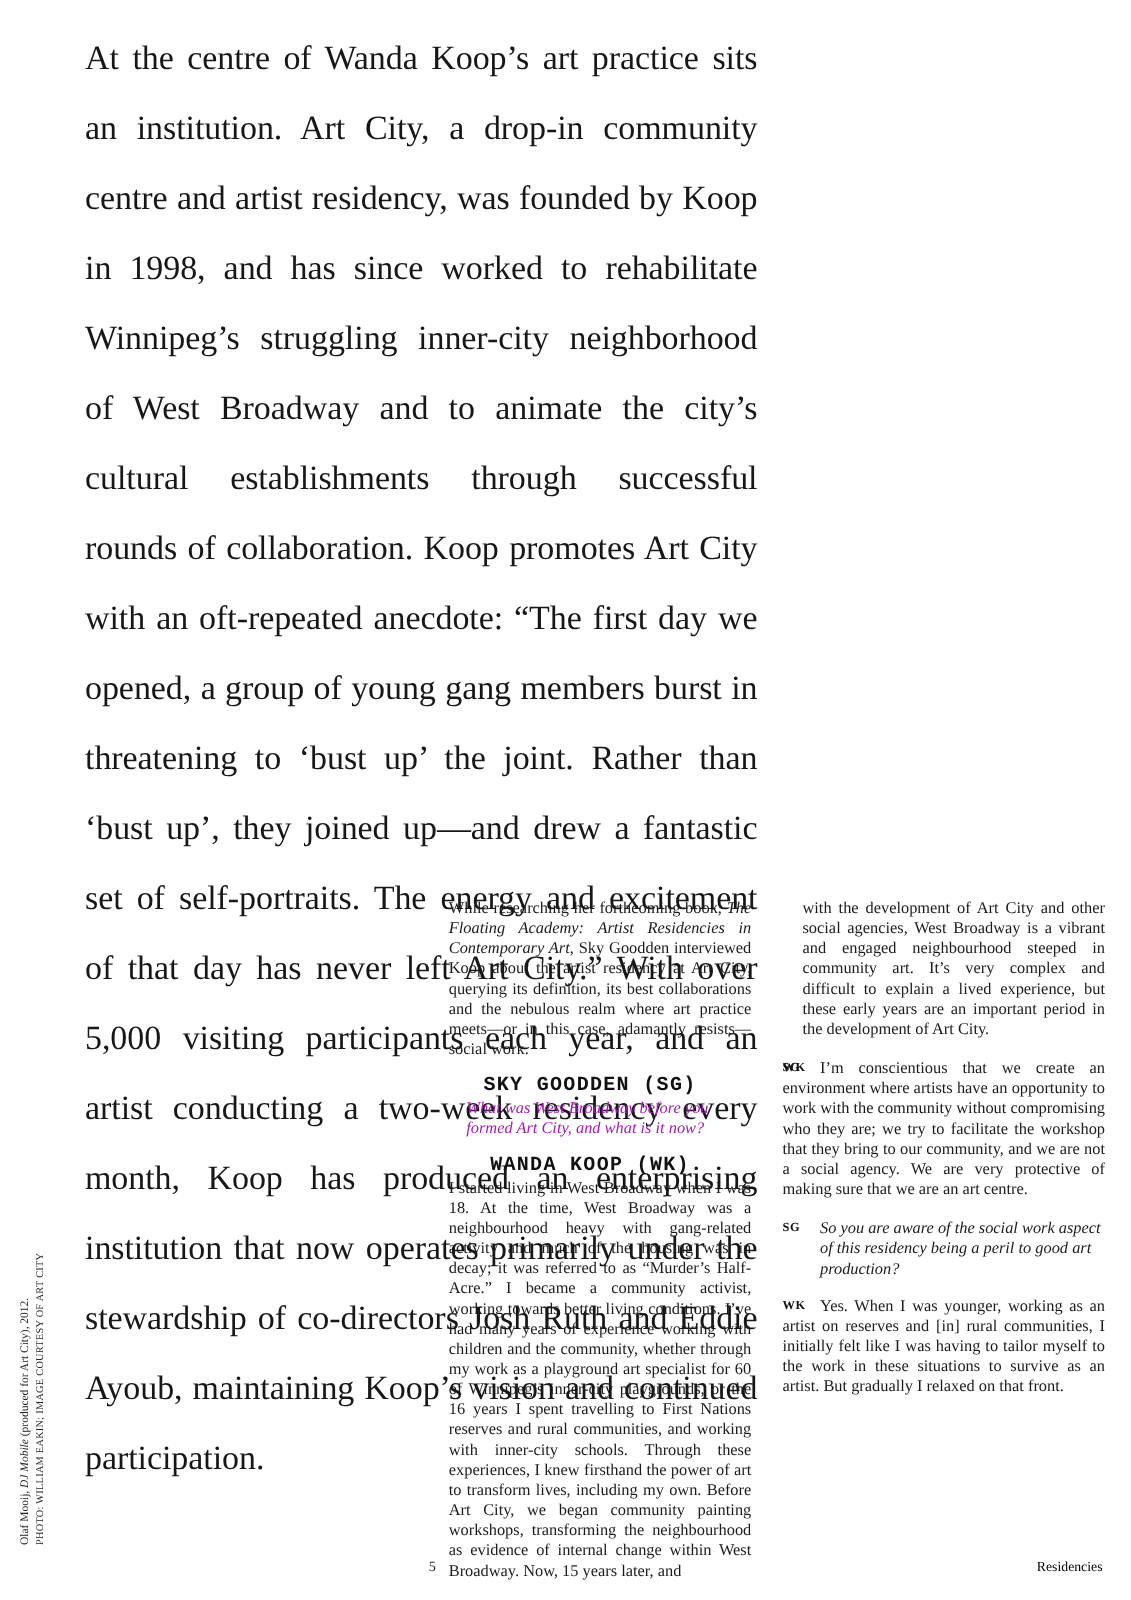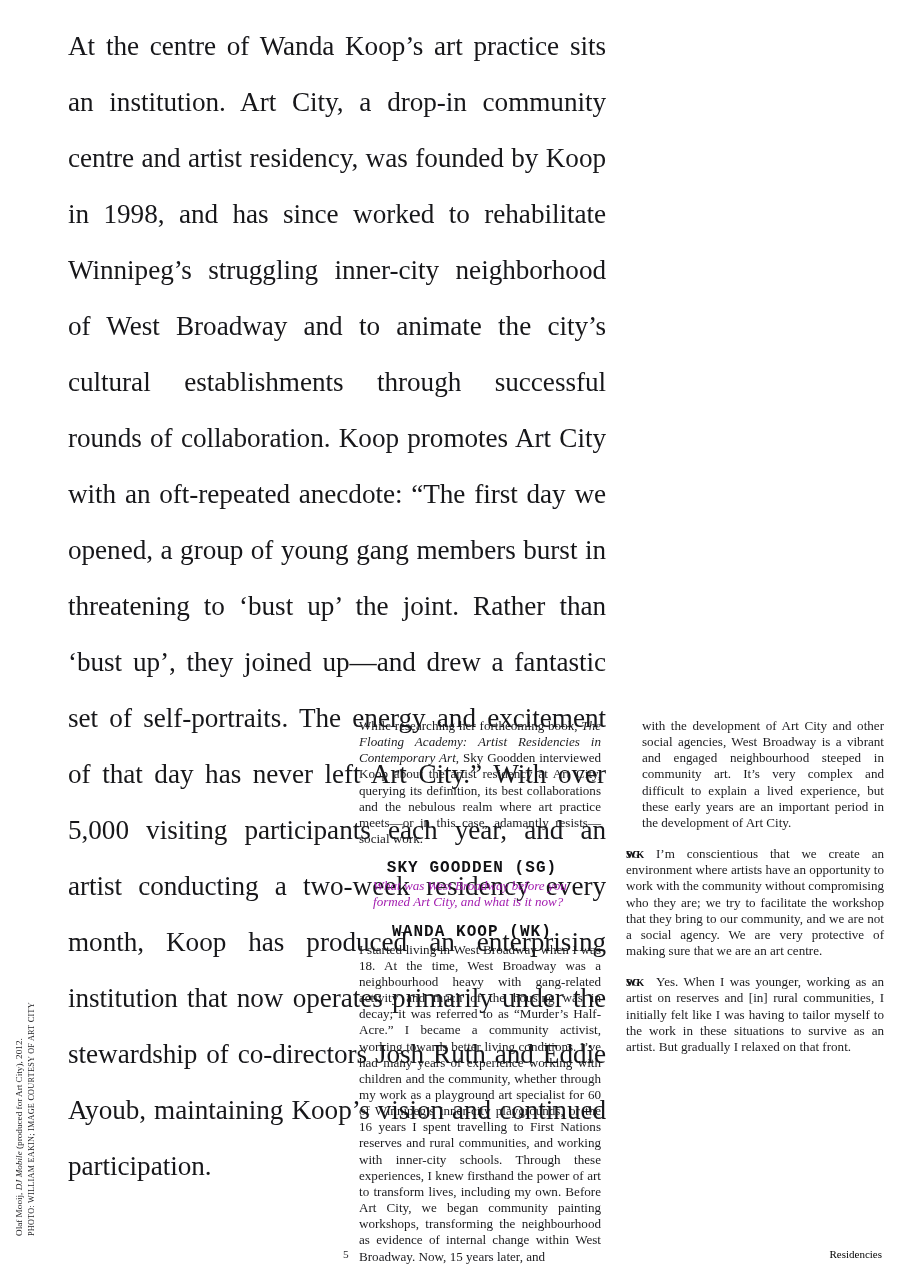--- a/index.html
+++ b/index.html
@@ -194,20 +194,21 @@
         <span class="tag">SG</span>
       </div>
 
       <div class="qa a spacer-answer">
         <span class="tag">WK</span>
         <div class="atext">I’m conscientious that we create an environment where artists have an opportunity to work with the community without compromising who they are; we try to facilitate the workshop that they bring to our community, and we are not a social agency. We are very protective of making sure that we are an art centre.</div>
       </div>
 
       <div class="qa q">
         <span class="tag">SG</span>
+        <div class="qtext">So you are aware of the social work aspect of this residency being a peril to good art production?</div>
       </div>
 
       <div class="qa a spacer-answer">
         <span class="tag">WK</span>
         <div class="atext">Yes. When I was younger, working as an artist on reserves and [in] rural communities, I initially felt like I was having to tailor myself to the work in these situations to survive as an artist. But gradually I relaxed on that front.</div>
       </div>
     </div>
 
   </div>
 

